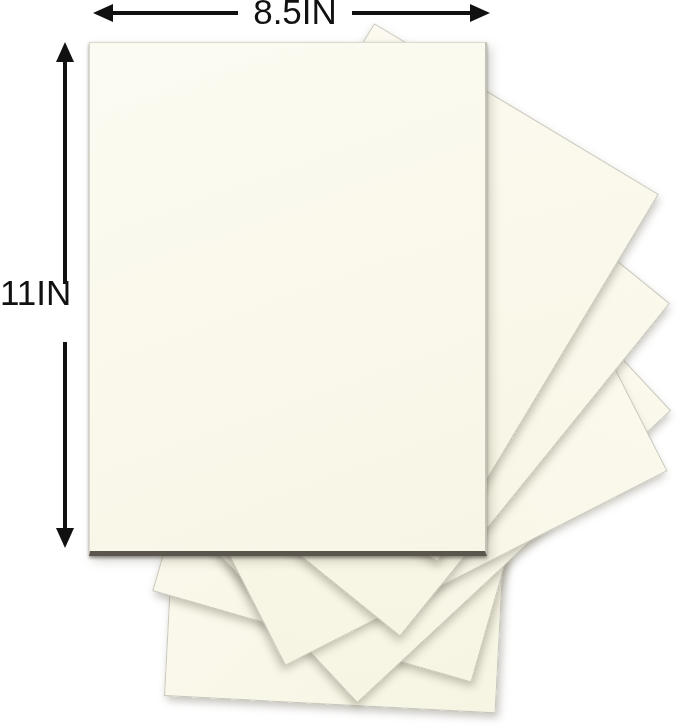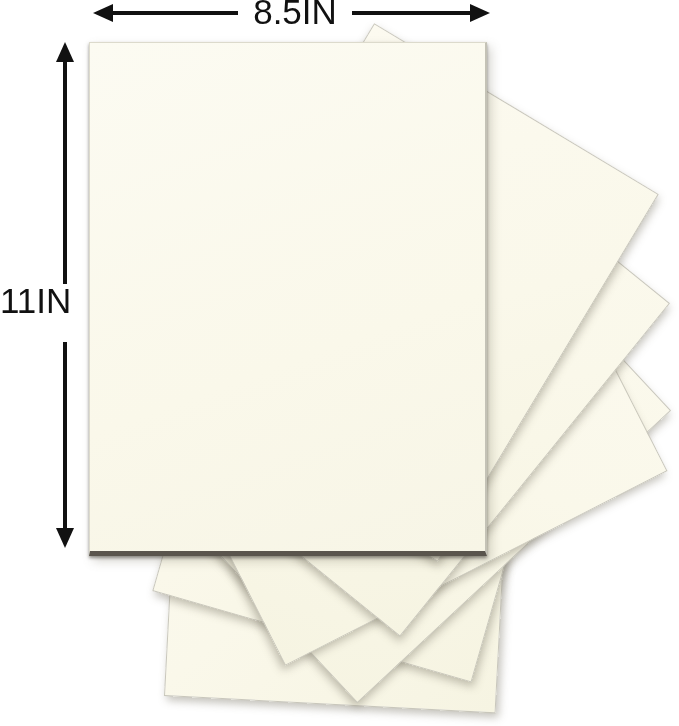--- a/index.html
+++ b/index.html
@@ -44,21 +44,21 @@
   .ah-down {left:56px;top:528px;border-width:20px 9px 0 9px;border-color:#111 transparent transparent transparent;}
   .dim-label{
     position:absolute;
     color:#111;
     font-size:35px;
     line-height:1;
     letter-spacing:0px;
     white-space:nowrap;
   }
   .dim-label.width{left:235px;top:-6px;width:120px;text-align:center;}
-  .dim-label.height{left:0px;top:283px;width:47px;text-align:right;}
+  .dim-label.height{left:0px;top:275px;width:47px;text-align:right;}
   .dim-h{position:absolute;left:0;top:0;width:679px;height:40px;}
   .dim-v{position:absolute;left:0;top:0;width:90px;height:560px;}
 </style>
 </head>
 <body>
 
 <div class="stage">
 
   <div class="sheet fan6"></div>
   <div class="sheet fan5"></div>

